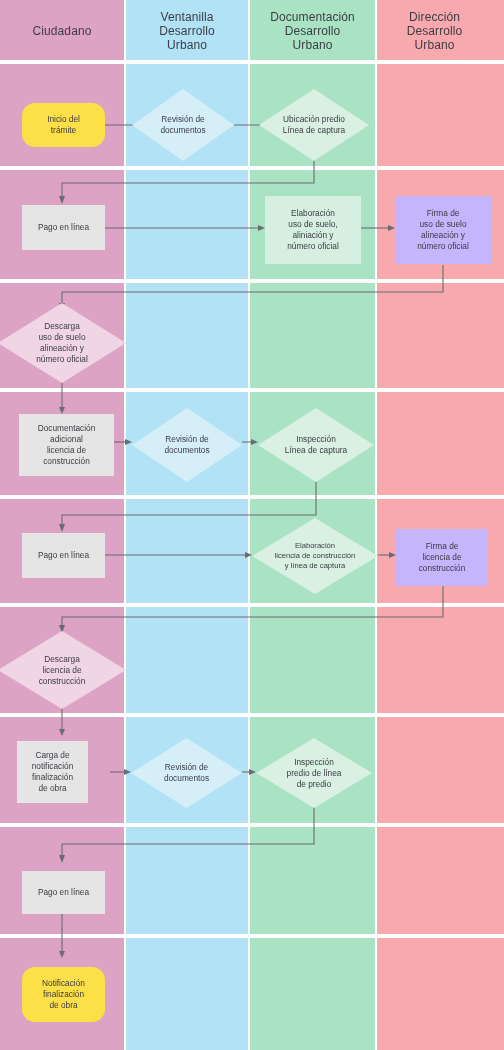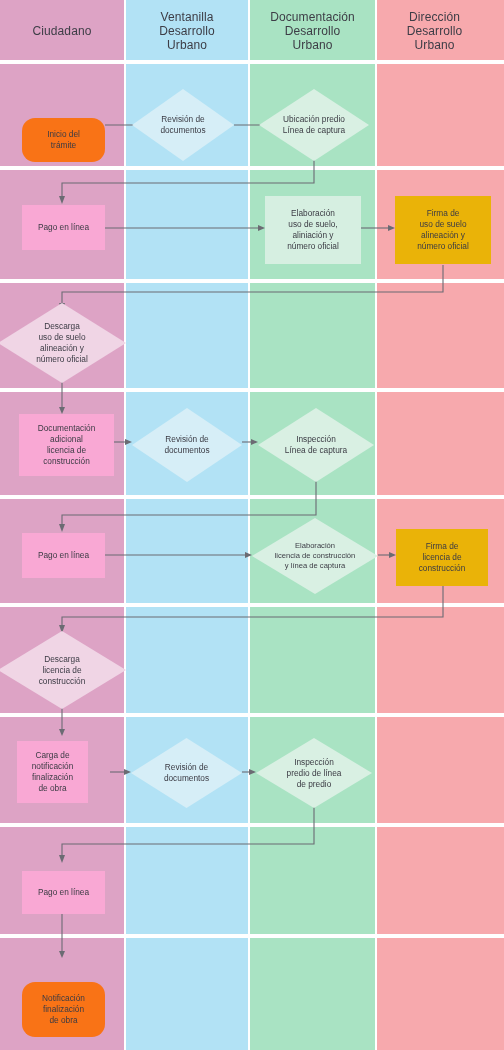--- a/index.html
+++ b/index.html
@@ -18,24 +18,24 @@
   
   .colsep{position:absolute;top:0;height:1050px;width:2px;background:#ffffff;}
 
   
   .hdr{position:absolute;top:0;height:62px;display:flex;align-items:center;justify-content:center;
        text-align:center;font-size:12px;line-height:14px;color:#3d3d46;letter-spacing:.1px;}
 
   
   .node{position:absolute;display:flex;align-items:center;justify-content:center;text-align:center;
         font-size:8.3px;line-height:11px;color:#3b3b44;padding:2px;box-sizing:border-box;}
-  .rect{background:#f9a8d4;}
-  .round{background:#f97316;border-radius:13px;margin-top:15px;}
+  .rect{background:#e5e5e5;}
+  .round{background:#fde047;border-radius:13px;}
   .rect-green{background:#d6efe1;}
-  .rect-pink{background:#eab308;}
+  .rect-pink{background:#c4b5fd;}
 
   
   .diamond{clip-path:polygon(50% 0%,100% 50%,50% 100%,0% 50%);}
   .dia-blue{background:#d6eef7;}
   .dia-green{background:#d9f0e3;}
   .dia-pink{background:#f0d5e5;}
 
   
   #wires{position:absolute;left:0;top:0;width:504px;height:1050px;pointer-events:none;}
   #wires path,#wires line{stroke:#6b6b73;stroke-width:1.1px;fill:none;}

